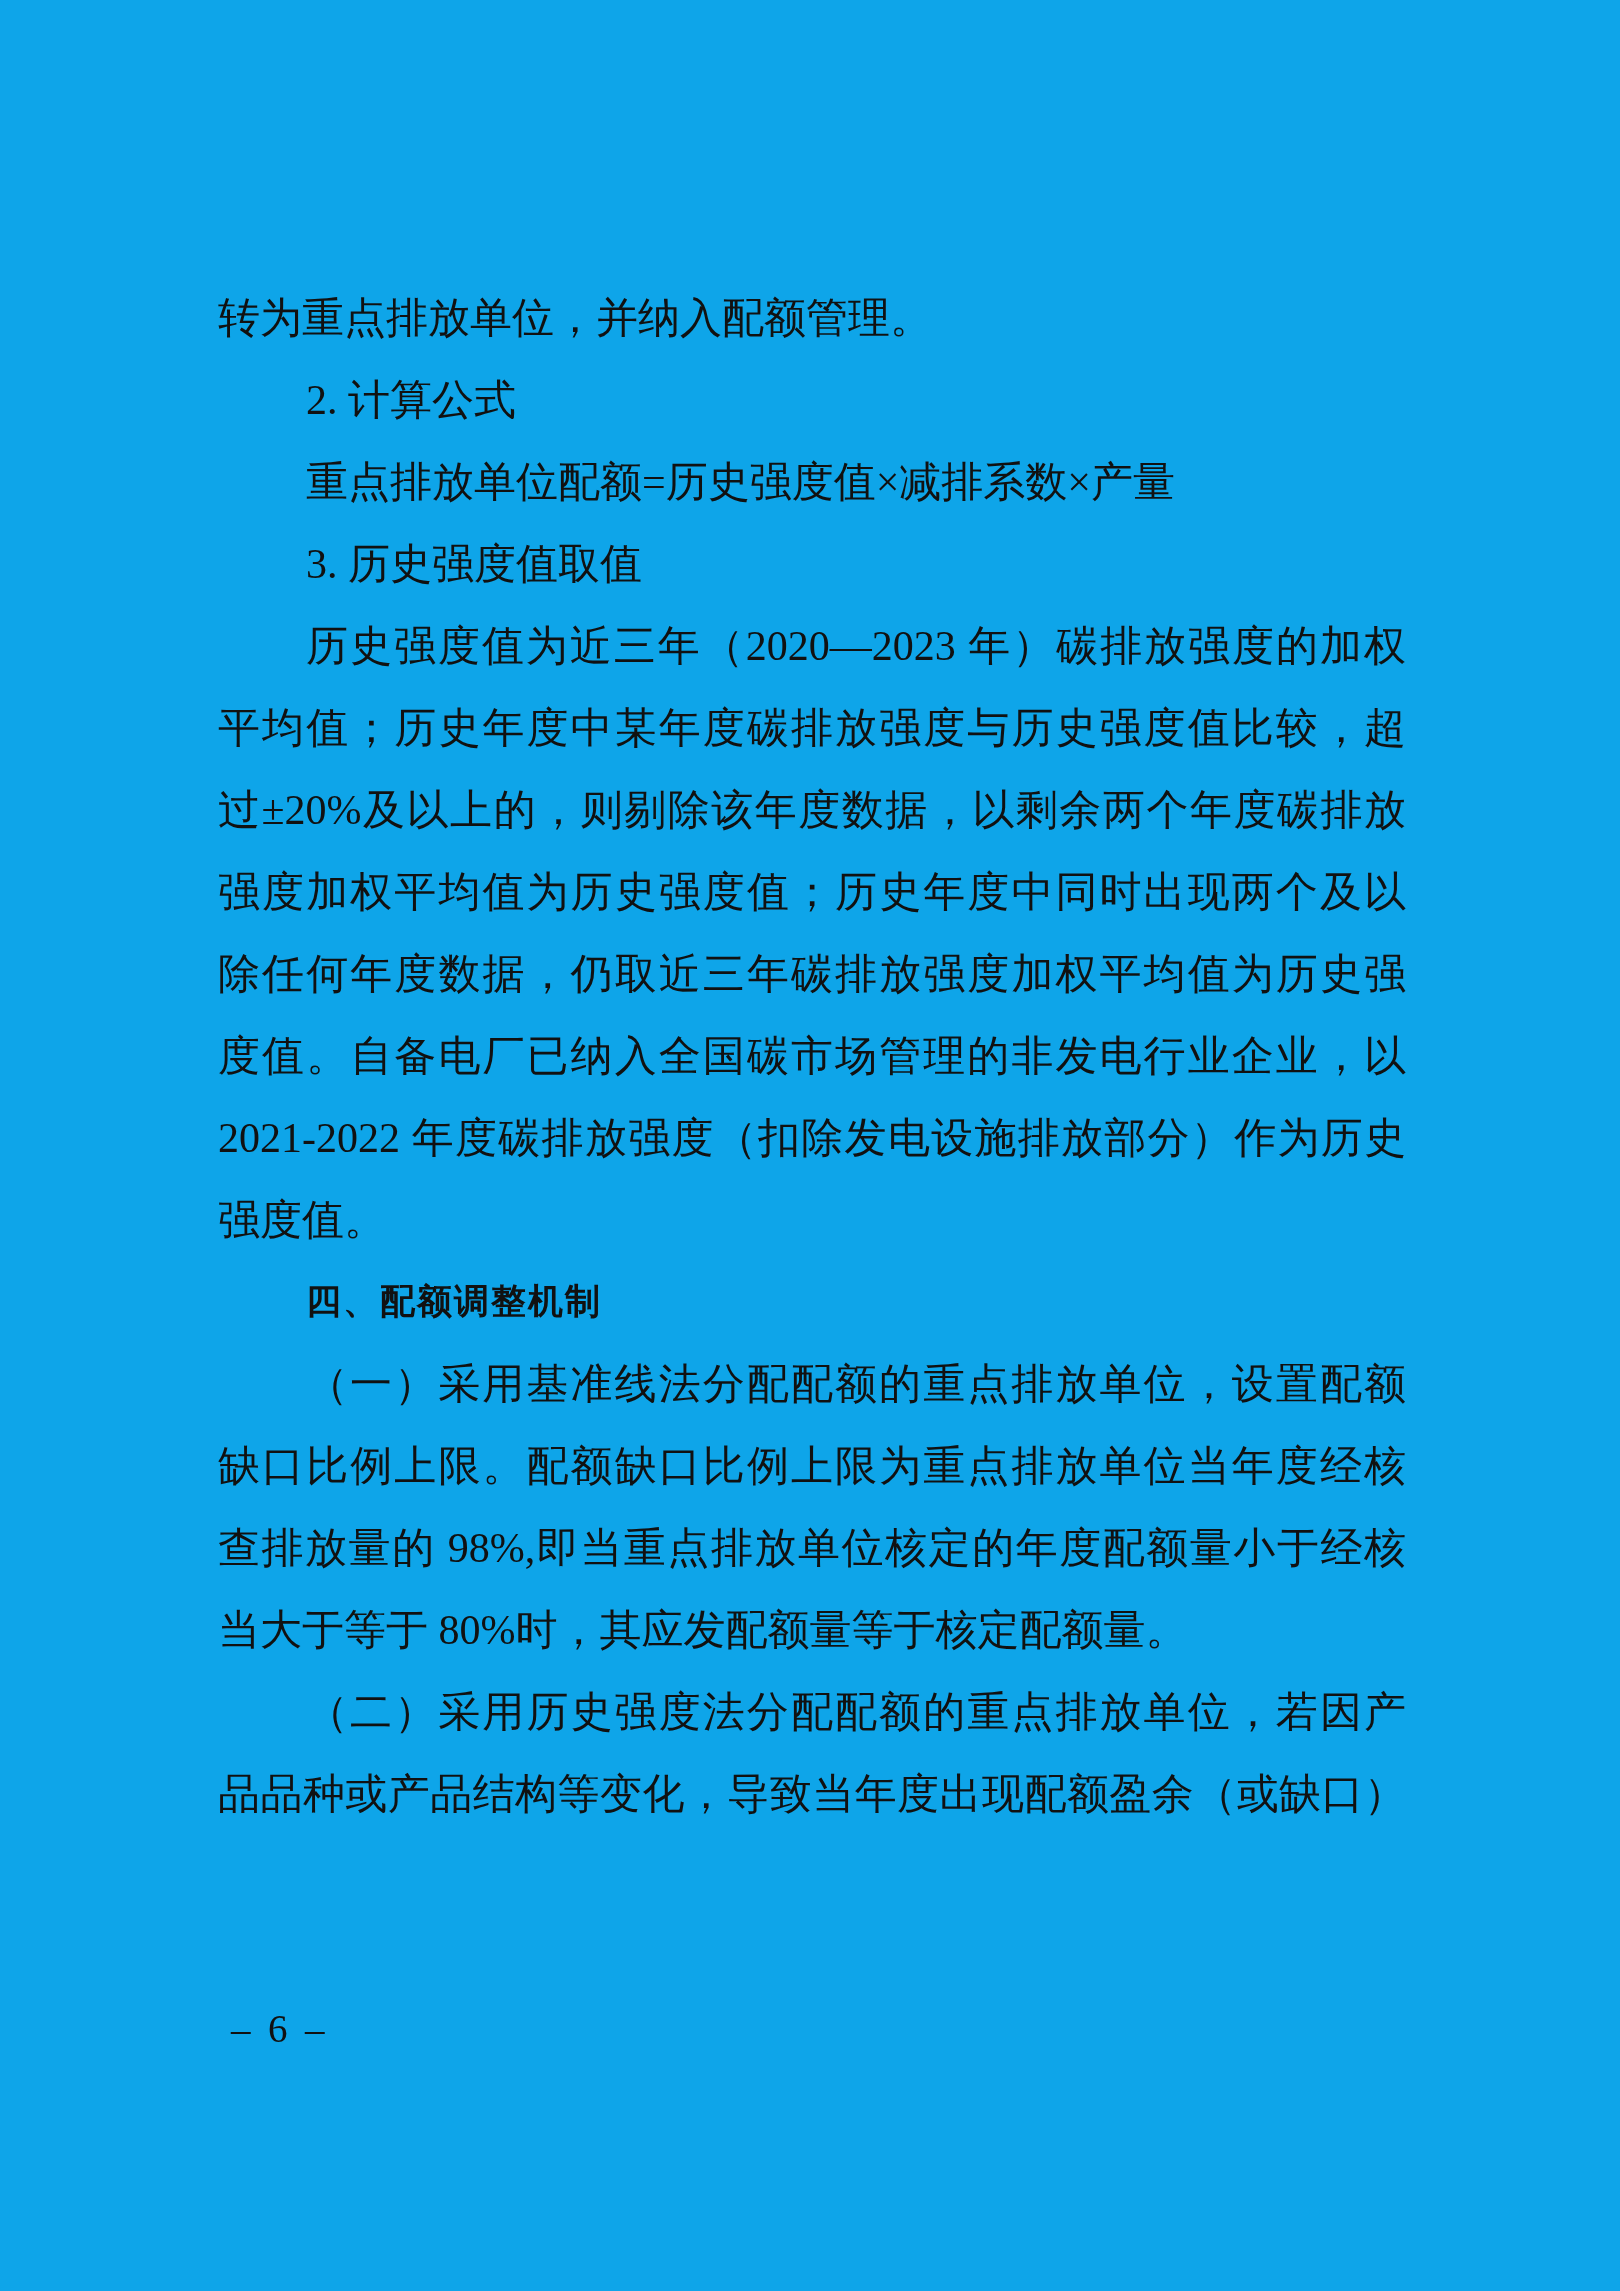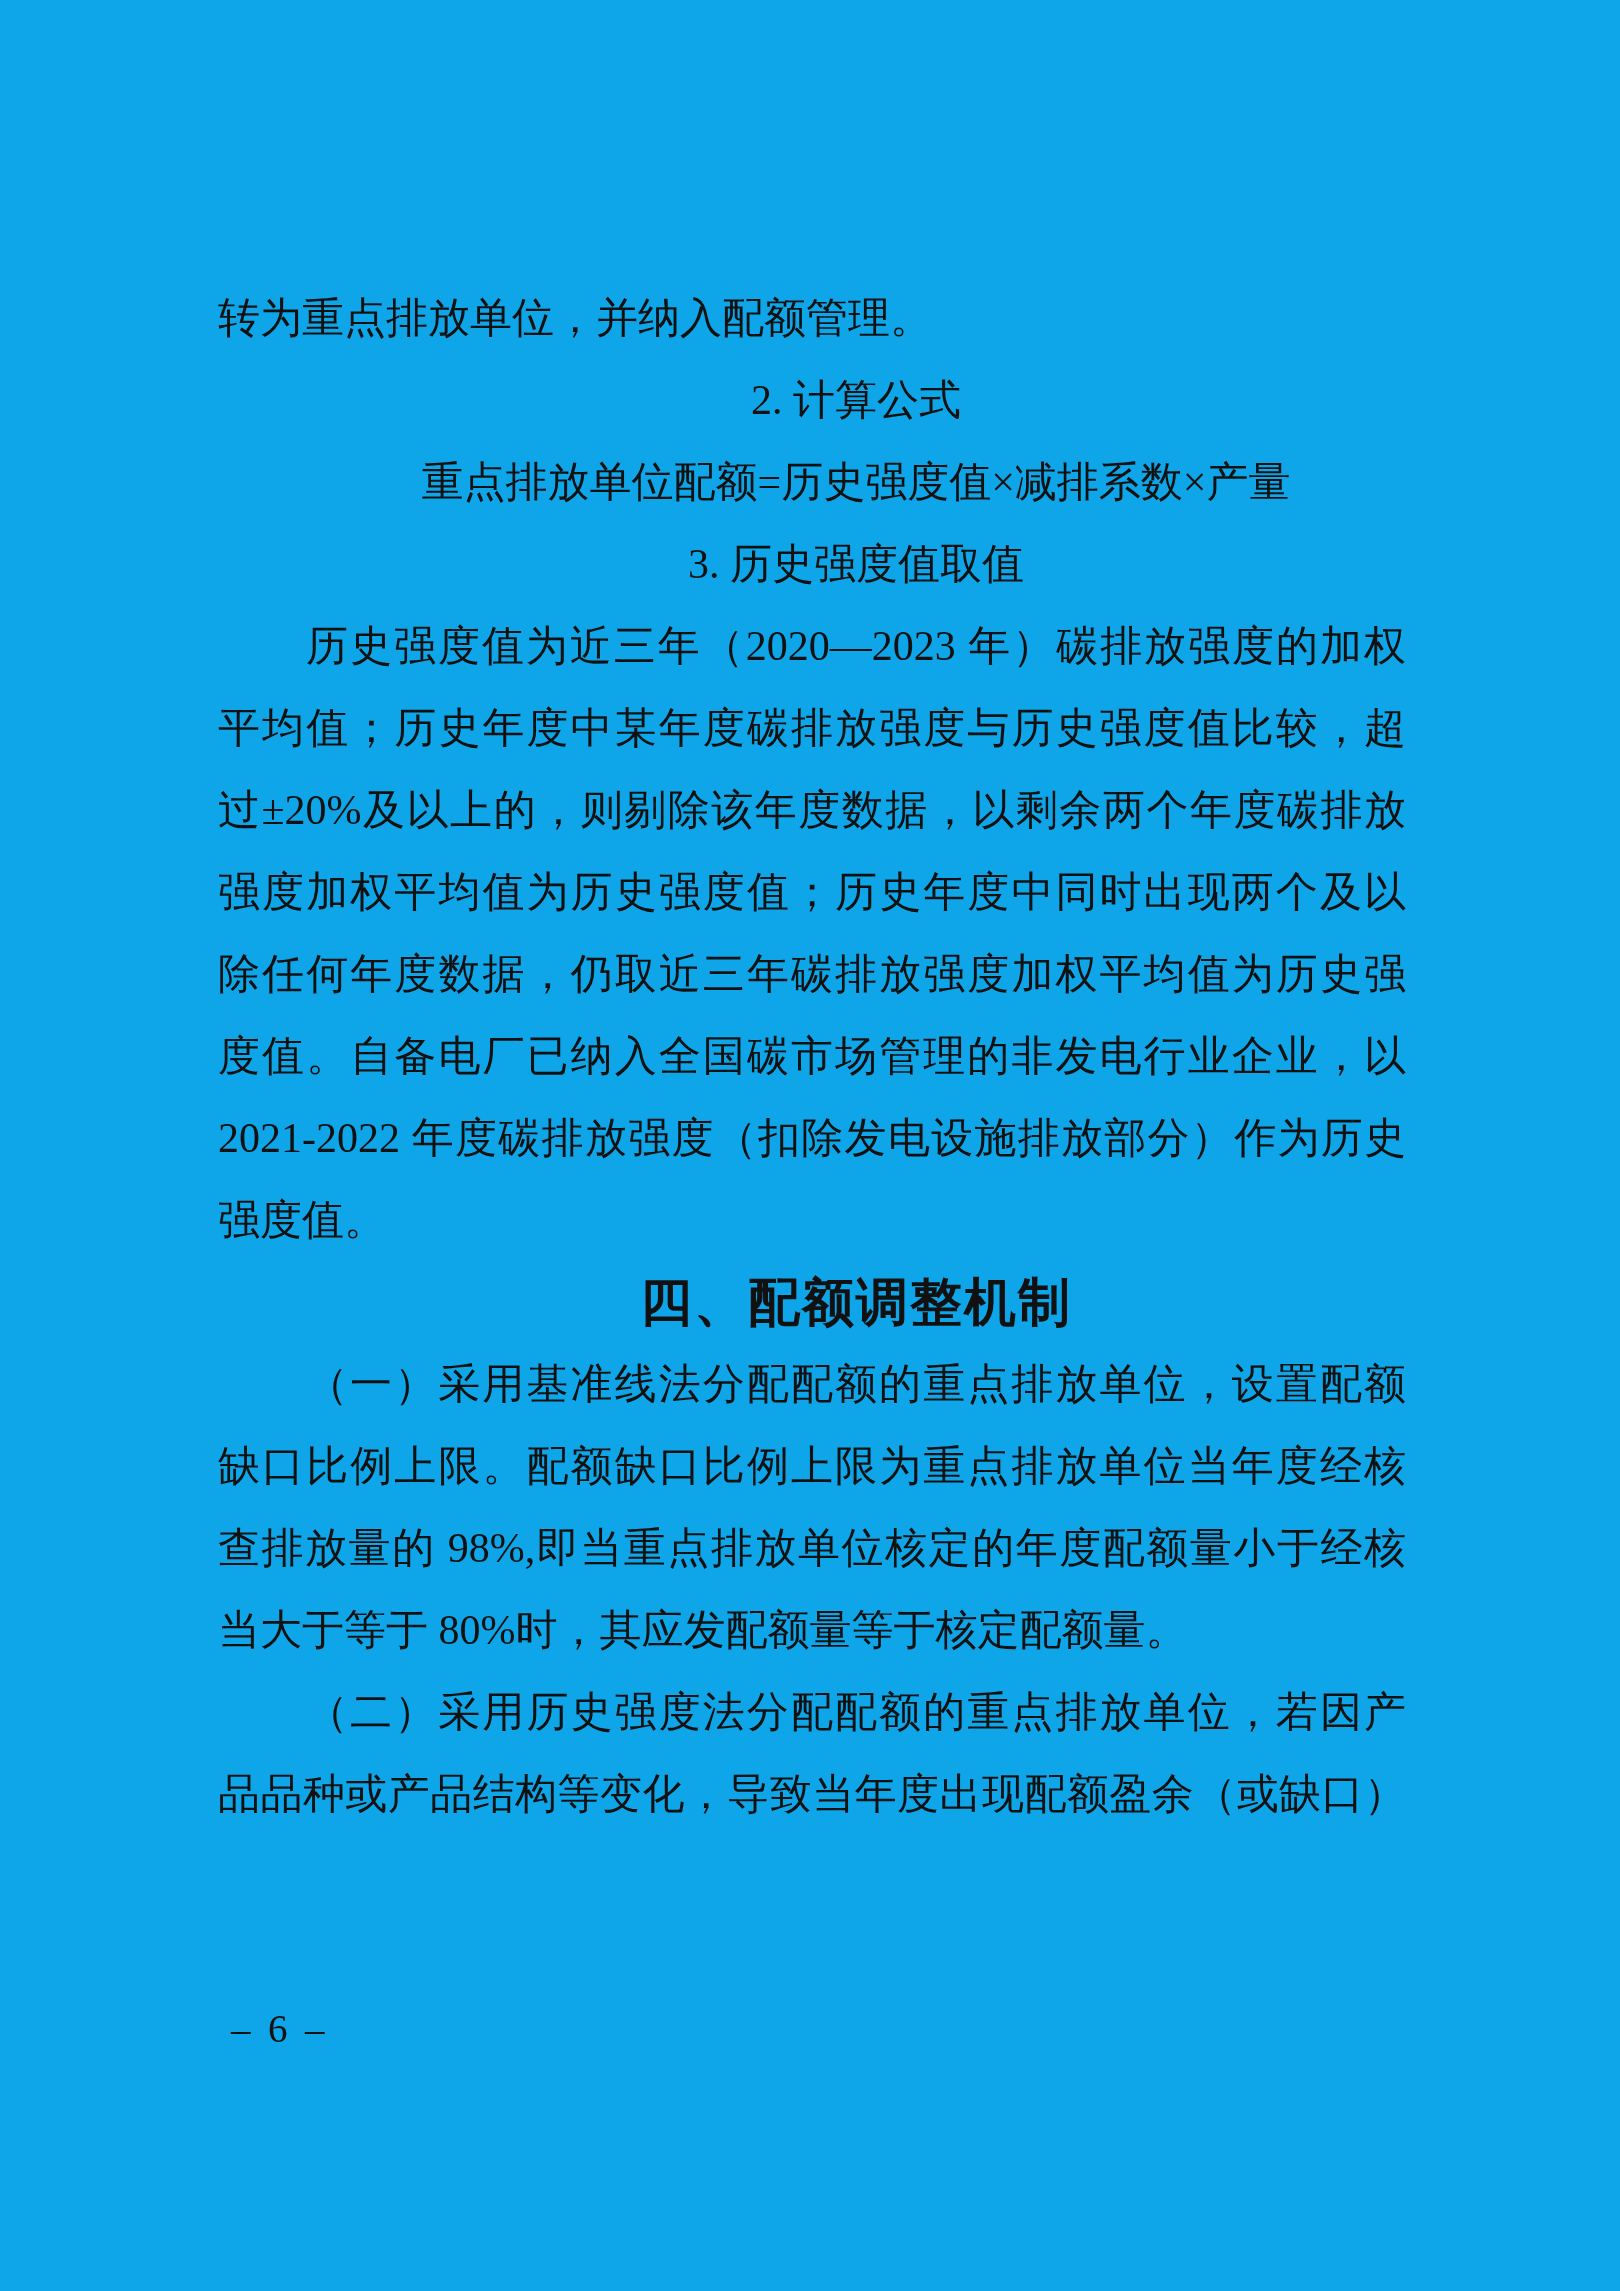--- a/index.html
+++ b/index.html
@@ -33,26 +33,25 @@
     white-space: nowrap;
     text-align: left;
   }
   .just {
     white-space: normal;
     text-align: justify;
     text-align-last: justify;
   }
   .indent {
     text-indent: 88px;
-    text-align: center;
   }
   .heading {
-    font-family: Liberation Sans, sans-serif;
+    font-family: Liberation Serif, serif;
     font-weight: 700;
-    font-size: 52px;
+    font-size: 35px;
     letter-spacing: 2px;
   }
   .page-number {
     position: absolute;
     left: 231px;
     top: 2007px;
     font-size: 39px;
     line-height: 43px;
     letter-spacing: 3.9px;
     color: #111111;

